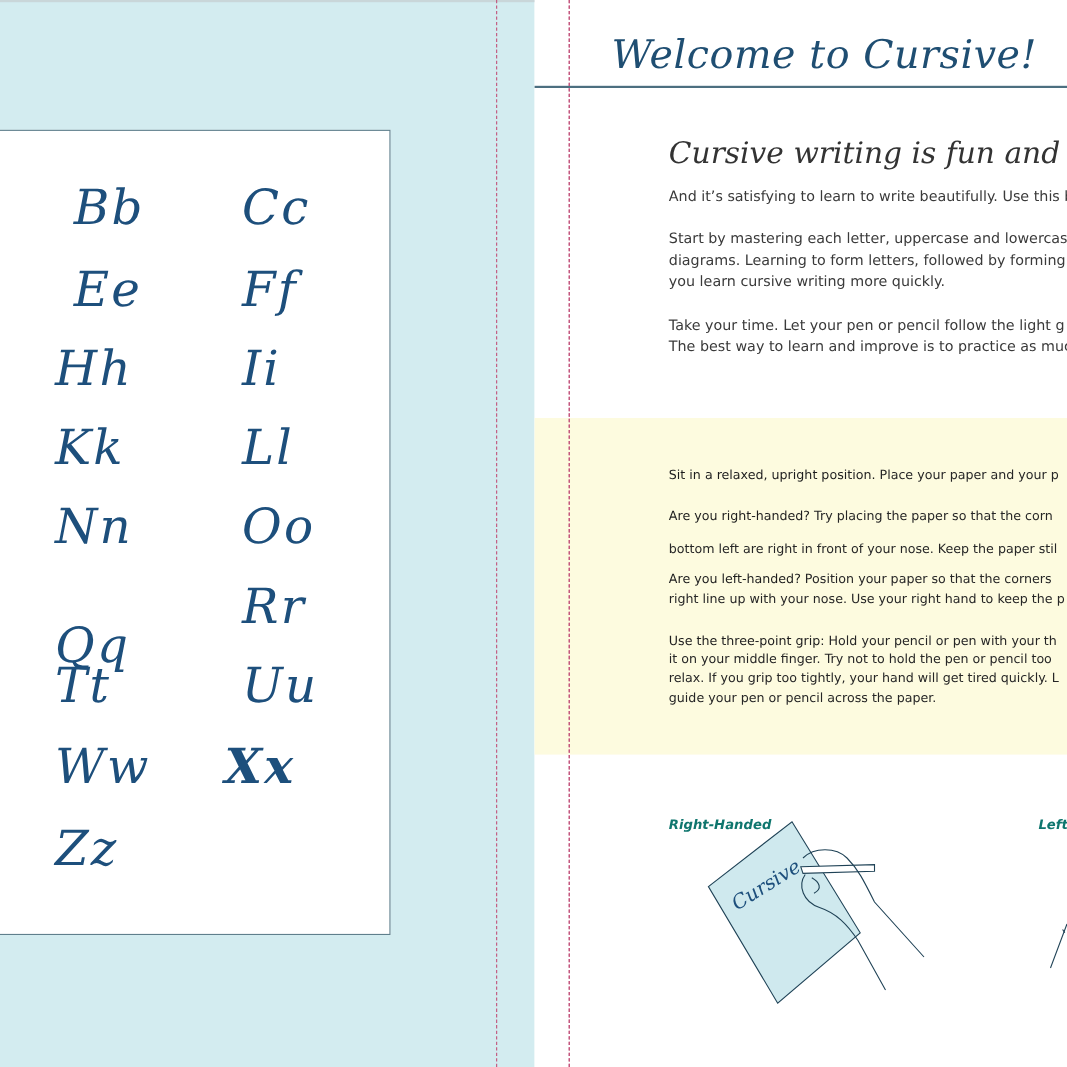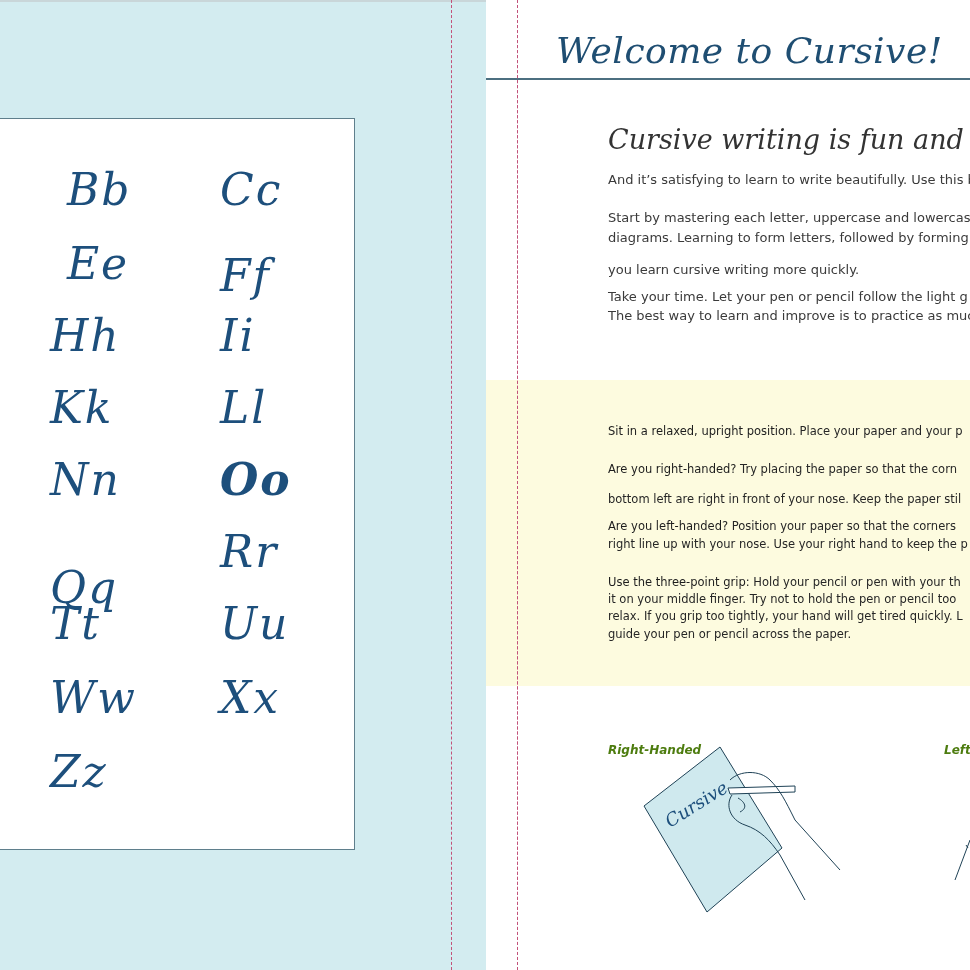--- a/index.html
+++ b/index.html
@@ -43,64 +43,64 @@
     font-weight: normal;
   }
   .tips-box { position: absolute; left: 486px; top: 380px; width: 484px; height: 306px; background: #fdfbdf; }
   .tip {
     position: absolute; left: 608px; font-size: 11.5px; color: #262626;
     line-height: 18px; white-space: nowrap; font-family: "DejaVu Sans", sans-serif;
   }
   .tip b { font-weight: normal; color: #1d1d1d; }
   .fig-label {
     position: absolute; font-size: 12px; font-style: italic; font-weight: bold;
-    color: #4d7c0f; font-family: "DejaVu Sans", sans-serif; white-space: nowrap;
+    color: #0f766e; font-family: "DejaVu Sans", sans-serif; white-space: nowrap;
   }
 </style>
 </head>
 <body>
 
 <div class="left-page"></div>
 <div class="top-strip"></div>
 
 <div class="alphabet-card"></div>
 <div id="letters">
     <div class="letter" style="left: 67px; top: 168px;">Bb</div>
     <div class="letter" style="left: 220px; top: 168px;">Cc</div>
     <div class="letter" style="left: 50px; top: 242px; margin-left: 17px;">Ee</div>
-    <div class="letter" style="left: 220px; top: 242px; margin-top: 12px;">Ff</div>
+    <div class="letter" style="left: 220px; top: 242px;">Ff</div>
     <div class="letter" style="left: 50px; top: 314px;">Hh</div>
     <div class="letter" style="left: 220px; top: 314px;">Ii</div>
     <div class="letter" style="left: 50px; top: 386px;">Kk</div>
     <div class="letter" style="left: 220px; top: 386px;">Ll</div>
     <div class="letter" style="left: 50px; top: 458px;">Nn</div>
-    <div class="letter" style="left: 220px; top: 458px; font-weight: bold;">Oo</div>
+    <div class="letter" style="left: 220px; top: 458px;">Oo</div>
     <div class="letter" style="left: 50px; top: 530px; margin-top: 36px;">Qq</div>
     <div class="letter" style="left: 220px; top: 530px;">Rr</div>
     <div class="letter" style="left: 50px; top: 602px;">Tt</div>
     <div class="letter" style="left: 220px; top: 602px;">Uu</div>
     <div class="letter" style="left: 50px; top: 676px;">Ww</div>
-    <div class="letter" style="left: 220px; top: 676px;">Xx</div>
+    <div class="letter" style="left: 204px; top: 676px; font-weight: bold;">Xx</div>
     <div class="letter" style="left: 50px; top: 750px;">Zz</div>
   </div>
 
 <div class="dash-line" style="left:451px"></div>
 
 <div class="right-page"></div>
 <div class="dash-line" style="left:517px; z-index:3"></div>
 
 <div class="title">Welcome to Cursive!</div>
 <div class="title-rule"></div>
 
 <div class="subtitle">Cursive writing is fun and eas</div>
 
 <div class="para" style="top:170px">And it’s satisfying to learn to write beautifully. Use this bo</div>
 <div class="para" style="top:208px">Start by mastering each letter, uppercase and lowercase. S</div>
 <div class="para" style="top:228px">diagrams. Learning to form letters, followed by forming wo</div>
-<div class="para" style="top:260px">you learn cursive writing more quickly.</div>
+<div class="para" style="top:247px">you learn cursive writing more quickly.</div>
 <div class="para" style="top:287px">Take your time. Let your pen or pencil follow the light g</div>
 <div class="para" style="top:306px">The best way to learn and improve is to practice as much</div>
 
 <div class="tips-box"></div>
 <div class="dash-line" style="left:517px; z-index:3"></div>
 
 <div class="tip" style="top:422px"><b>Sit in a relaxed, upright position.</b><span> Place your paper and your p</span></div>
 
 <div class="tip" style="top:460px"><b>Are you right-handed?</b><span> Try placing the paper so that the corn</span></div>
 <div class="tip" style="top:490px">bottom left are right in front of your nose. Keep the paper stil</div>

